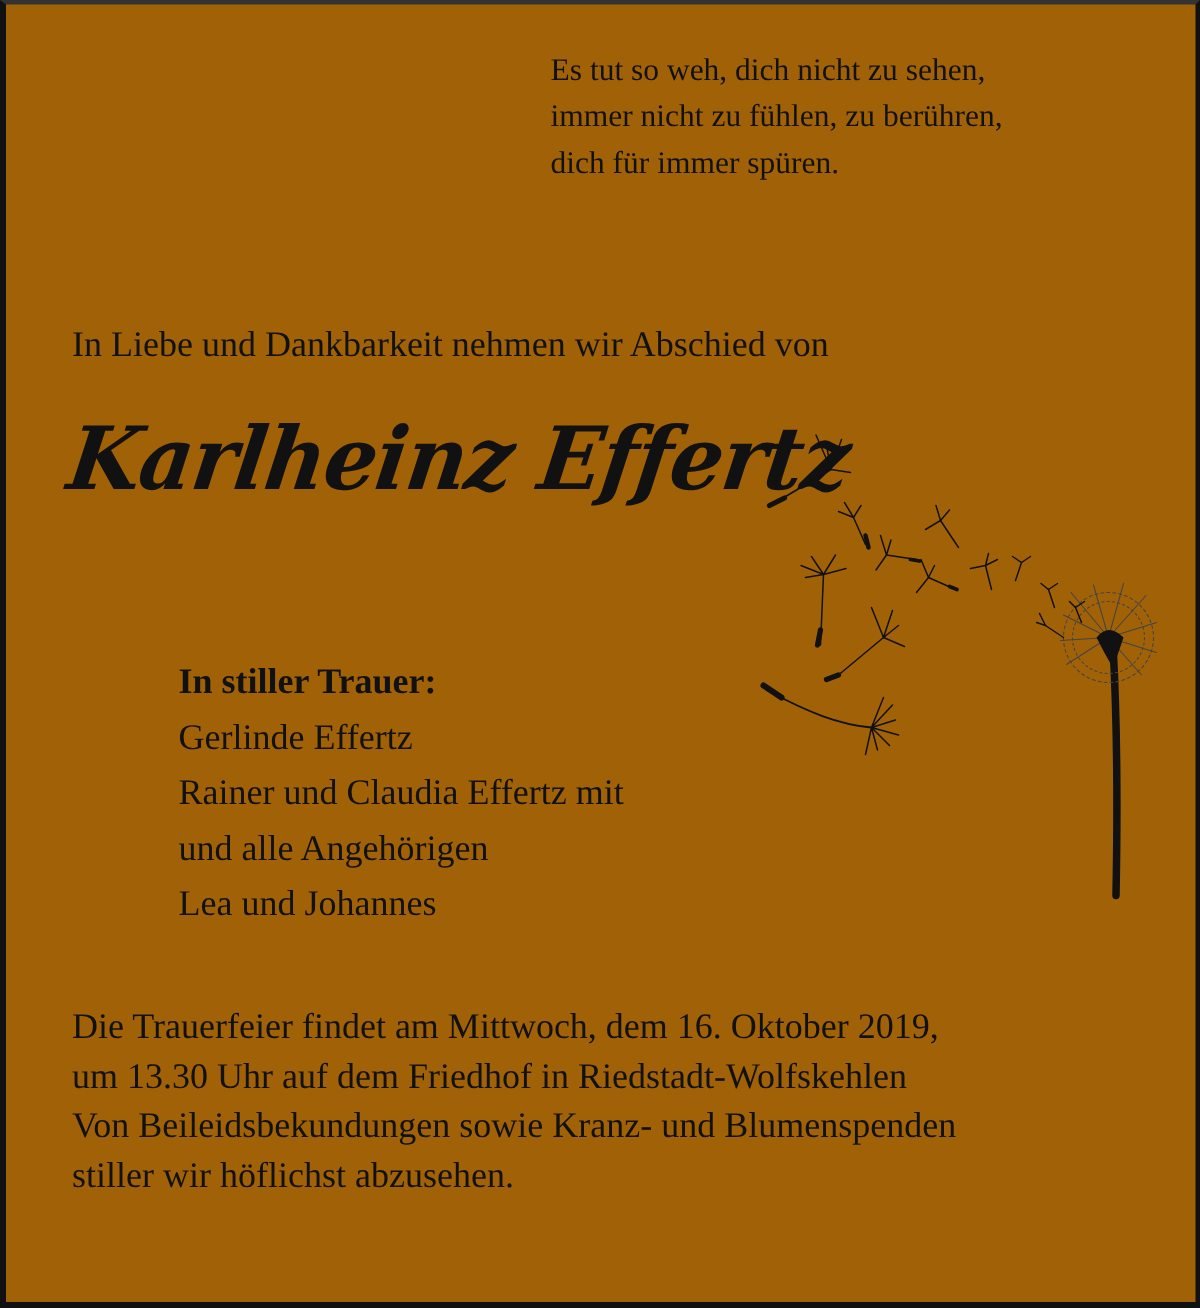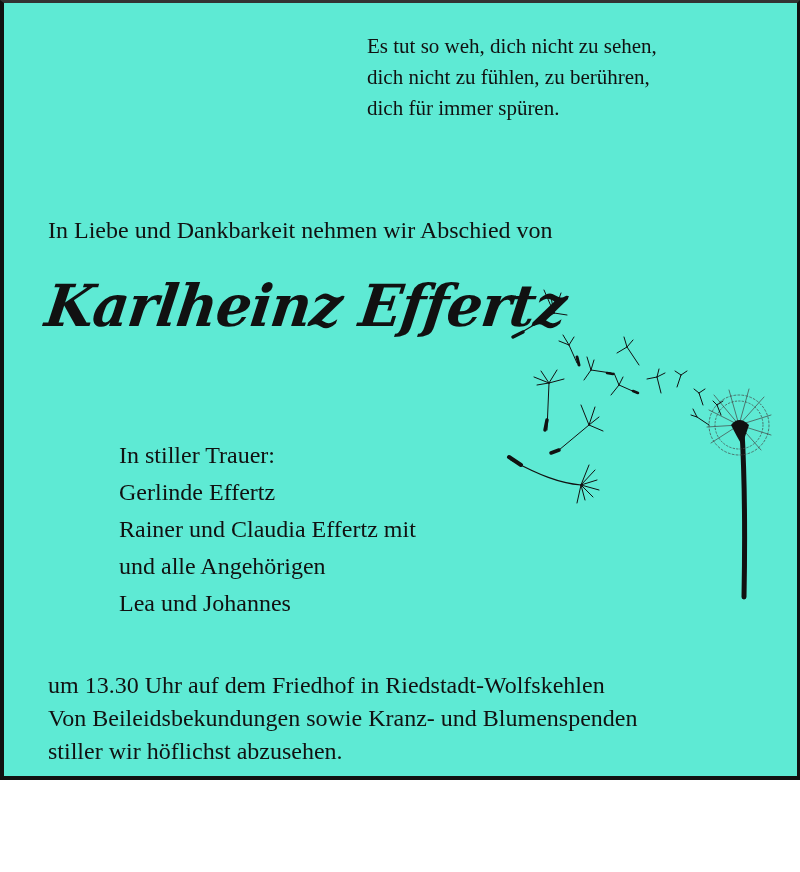--- a/index.html
+++ b/index.html
@@ -1,24 +1,24 @@
 <!DOCTYPE html>
 <html><head>
   <meta charset="utf-8">
   <style>
     html, body { margin: 0; padding: 0; background: #ffffff; }
     body { width: 800px; height: 872px; position: relative; overflow: hidden; }
     .frame {
-      position: absolute; left: 0; top: 0; width: 800px; height: 780px;
+      position: absolute; left: 0; top: 0; width: 800px; height: 872px;
       box-sizing: border-box;
       border-left: 4px solid #111;
       border-top: 3px solid #333;
       border-right: 3px solid #111;
       border-bottom: 4px solid #111;
-      background: #5eead4;
+      background: #a16207;
     }
     .serif { font-family: "Liberation Serif", "DejaVu Serif", serif; color: #111; }
     .poem {
       position: absolute; left: 363px; top: 28px;
       font-size: 21px; line-height: 31px;
     }
     .poem div { white-space: nowrap; }
     .intro {
       position: absolute; left: 44px; top: 190px;
       font-size: 24px; line-height: 32px; white-space: nowrap; margin-top: 21px;
@@ -34,54 +34,55 @@
     }
     .dates {
       position: absolute; left: 90px; top: 362px;
       font-size: 25px; line-height: 32px; white-space: nowrap;
     }
     .dates .gap { display: inline-block; width: 30px; }
     .mourners {
       position: absolute; left: 115px; top: 434px;
       font-size: 24px; line-height: 37px;
     }
-    .mourners .label { font-weight: normal; }
+    .mourners .label { font-weight: bold; }
     .mourners .person { font-weight: normal; white-space: nowrap; }
     .footer {
       position: absolute; left: 44px; top: 666px;
       font-size: 24px; line-height: 33px;
     }
     .footer div { white-space: nowrap; }
     .dandelion { position: absolute; left: 495px; top: 282px; width: 290px; height: 320px; }
   </style>
 </head>
 <body>
 
 <div class="frame">
 
   <div class="poem serif">
     <div>Es tut so weh, dich nicht zu sehen,</div>
-    <div>dich nicht zu fühlen, zu berühren,</div>
+    <div>immer nicht zu fühlen, zu berühren,</div>
     <div>dich für immer spüren.</div>
   </div>
 
   <div class="intro serif">In Liebe und Dankbarkeit nehmen wir Abschied von</div>
 
   <div class="name serif">Karlheinz Effertz</div>
 
 
   <div class="mourners serif">
     <div class="label">In stiller Trauer:</div>
     <div class="person">Gerlinde Effertz</div>
     <div class="person">Rainer und Claudia Effertz mit</div>
     <div class="person">und alle Angehörigen</div>
     <div class="person">Lea und Johannes</div>
   </div>
 
   <div class="footer serif">
+    <div>Die Trauerfeier findet am Mittwoch, dem 16. Oktober 2019,</div>
     <div>um 13.30 Uhr auf dem Friedhof in Riedstadt-Wolfskehlen</div>
     <div>Von Beileidsbekundungen sowie Kranz- und Blumenspenden</div>
     <div>stiller wir höflichst abzusehen.</div>
   </div>
 
   <svg class="dandelion" viewBox="0 0 290 320" xmlns="http://www.w3.org/2000/svg">
     <g stroke="#111" fill="none" stroke-linecap="round">
 
       <path d="M243 145 C 246 200, 246 260, 245 312" stroke-width="5"></path>
 

